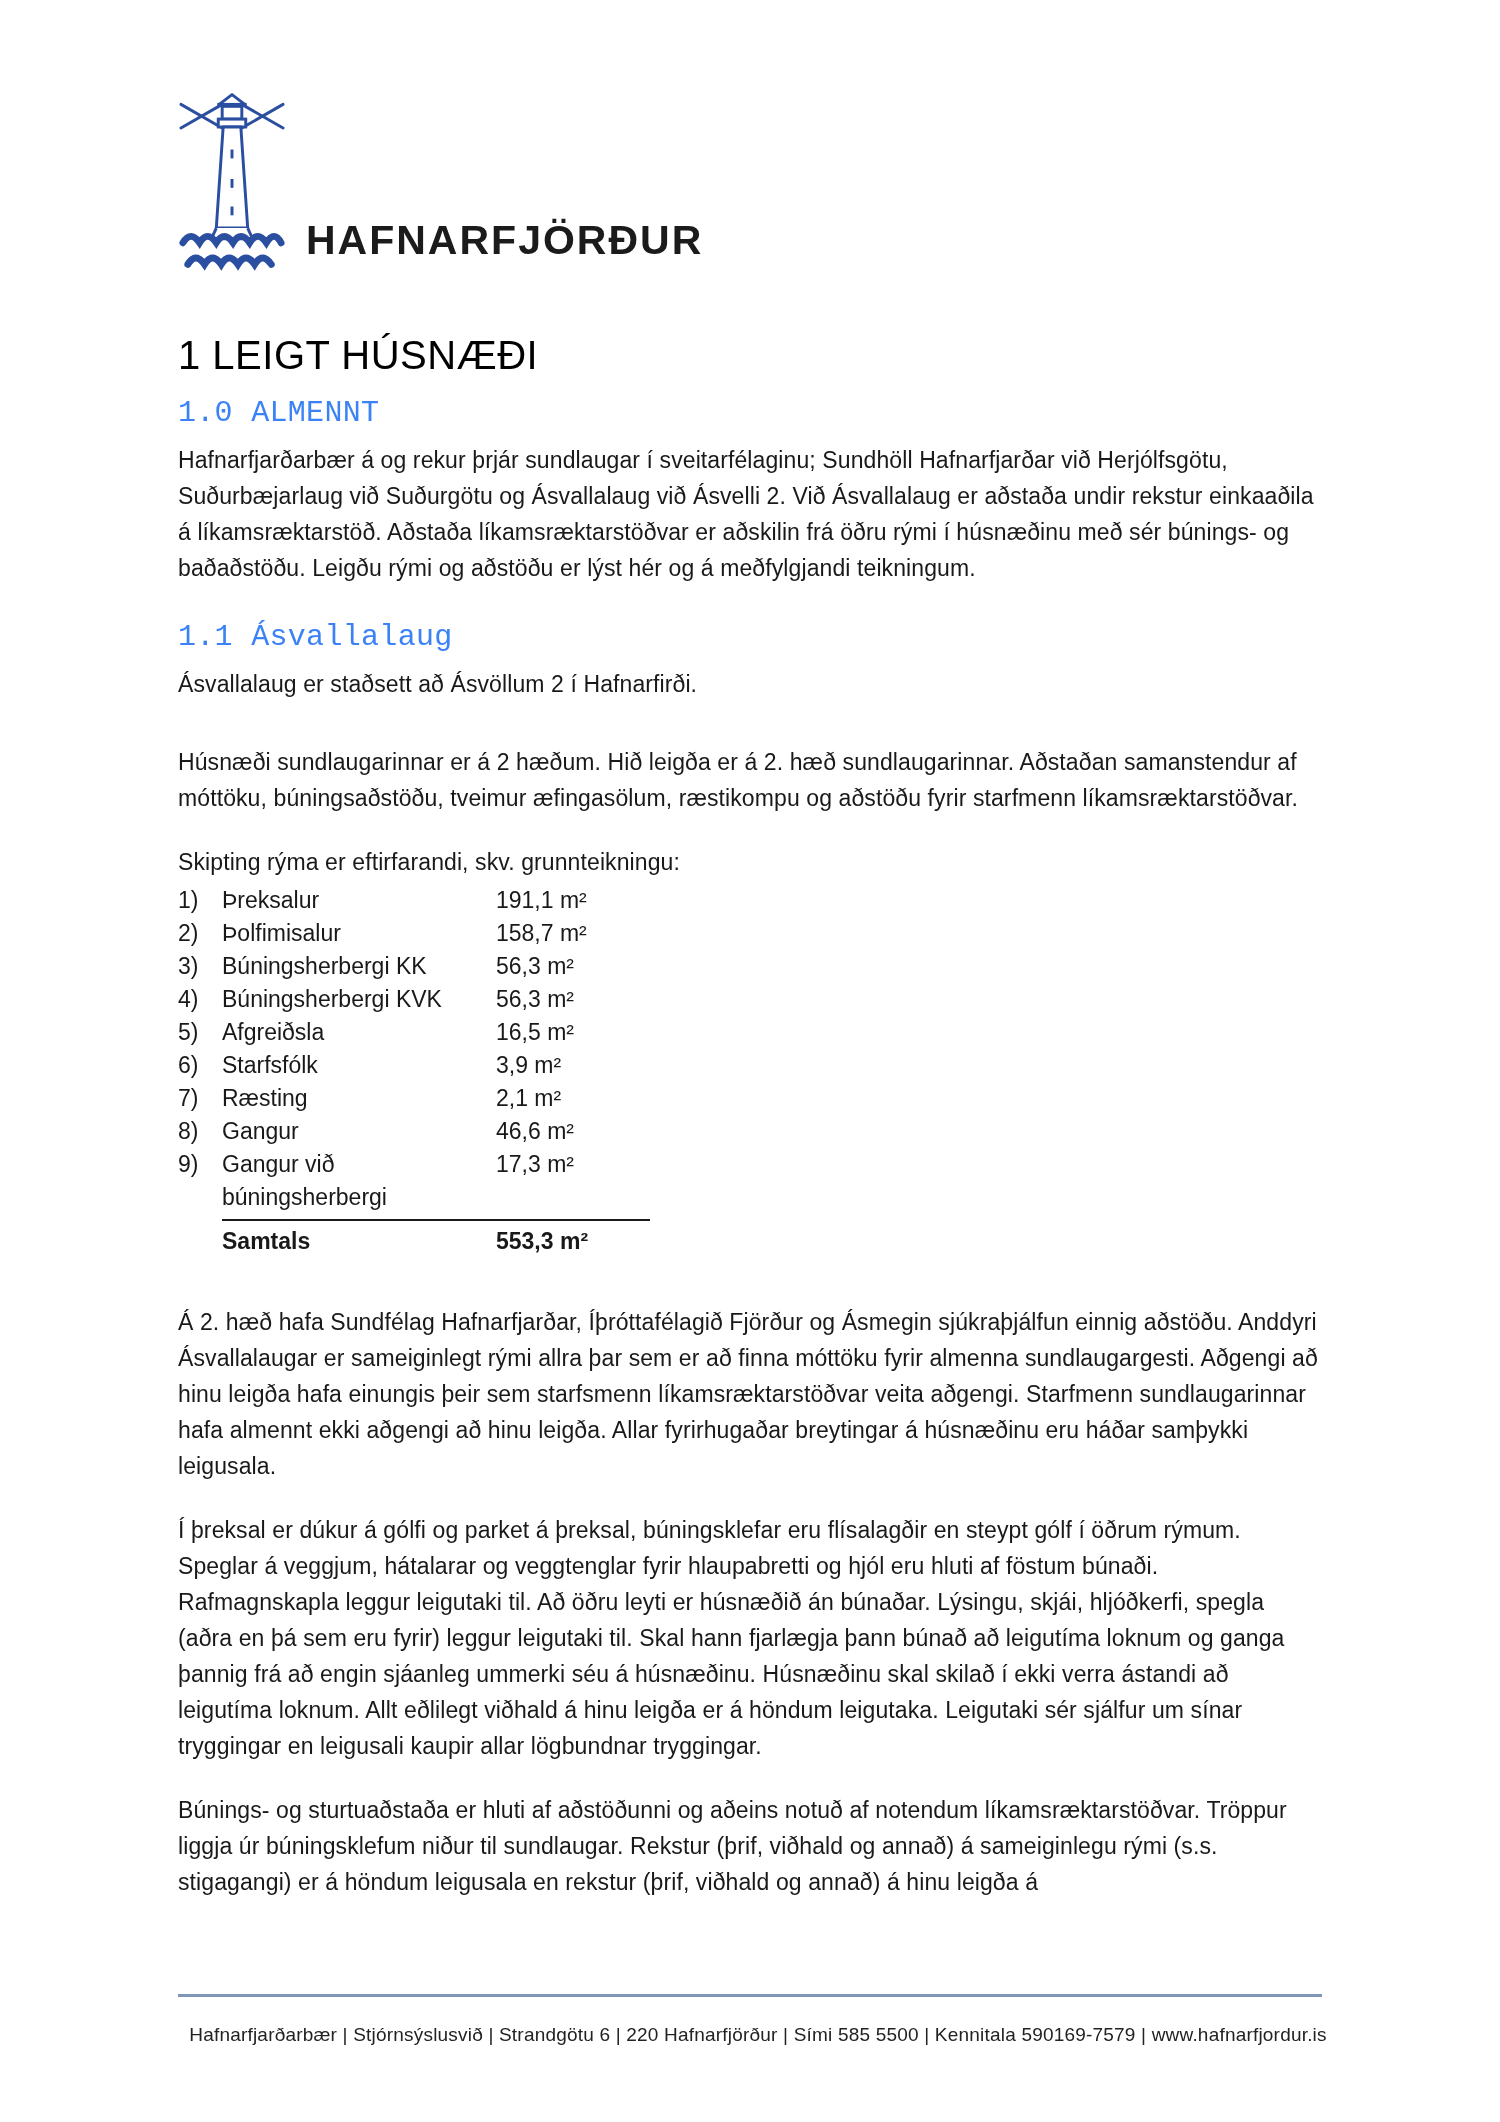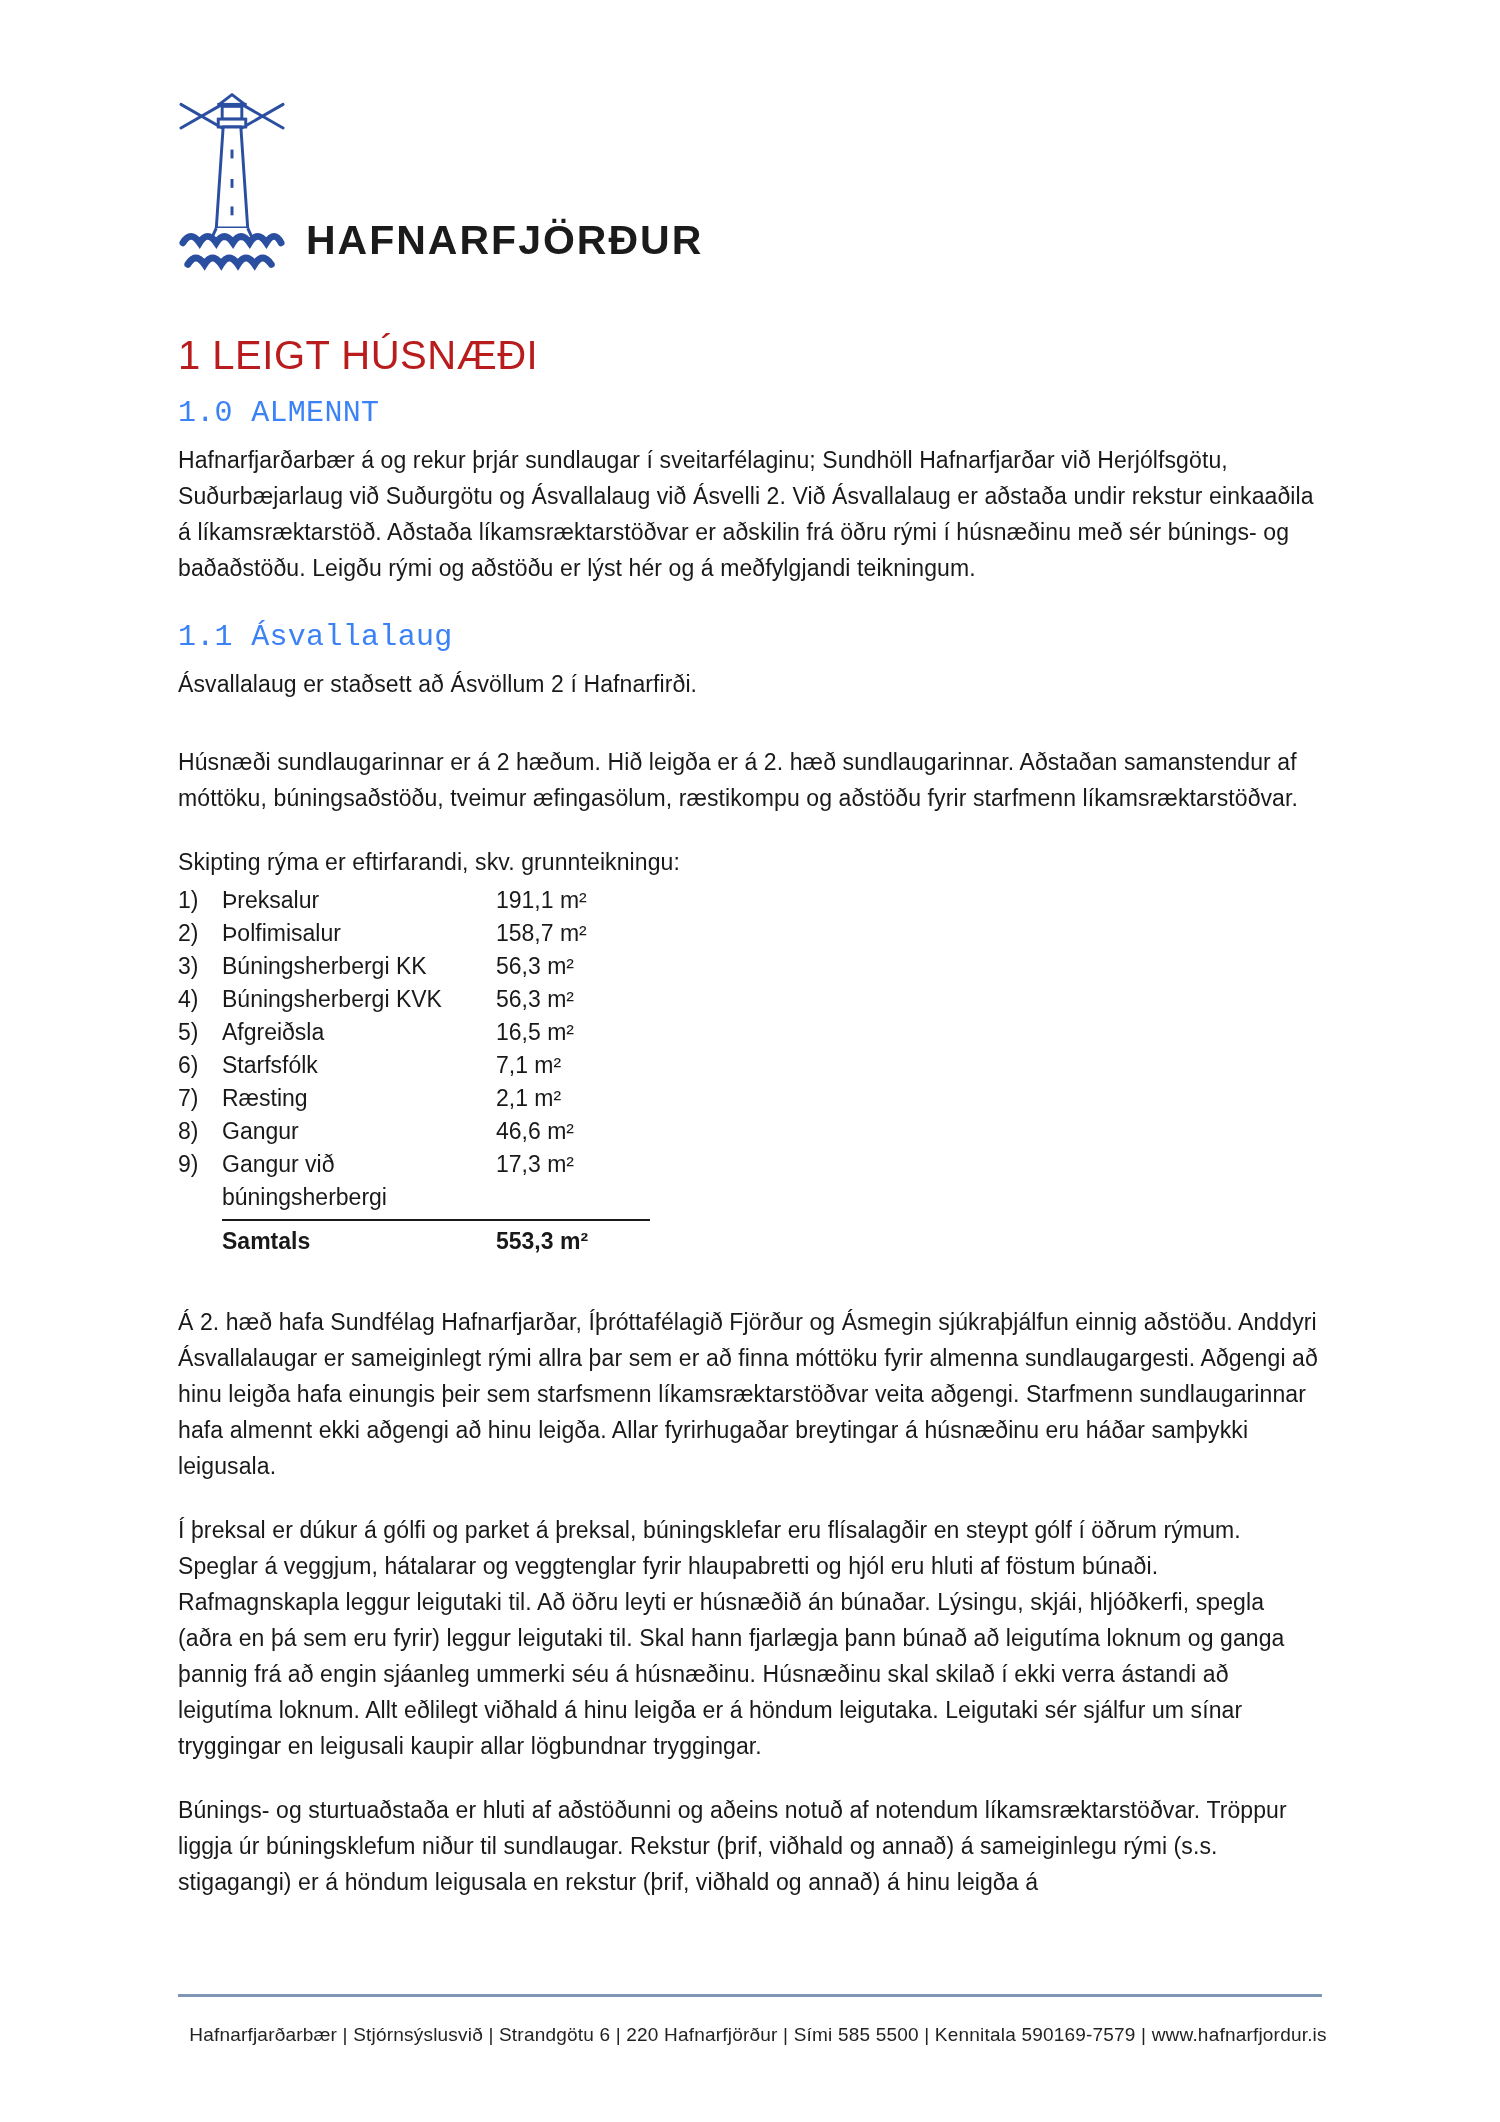--- a/index.html
+++ b/index.html
@@ -34,21 +34,21 @@
     color: #1b1b1b;
     margin-bottom: 8px;
     white-space: nowrap;
   }
   h1 {
     margin: 58px 0 0 0;
     font-size: 40px;
     line-height: 50px;
     font-weight: 400;
     letter-spacing: 0.5px;
-    color: #b91c1c;
+    color: #000000;
   }
   h2 {
     margin: 12px 0 0 0;
     font-size: 30px;
     line-height: 42px;
     font-weight: 400;
     letter-spacing: 0.3px;
     color: #3b82f6;
     font-family: Liberation Mono, monospace;
   }
@@ -155,21 +155,21 @@
         <span class="rarea">56,3 m²</span>
       </div>
       <div class="rrow">
         <span class="rnum">5)</span>
         <span class="rlabel">Afgreiðsla</span>
         <span class="rarea">16,5 m²</span>
       </div>
       <div class="rrow">
         <span class="rnum">6)</span>
         <span class="rlabel">Starfsfólk</span>
-        <span class="rarea">7,1 m²</span>
+        <span class="rarea">3,9 m²</span>
       </div>
       <div class="rrow">
         <span class="rnum">7)</span>
         <span class="rlabel">Ræsting</span>
         <span class="rarea">2,1 m²</span>
       </div>
       <div class="rrow">
         <span class="rnum">8)</span>
         <span class="rlabel">Gangur</span>
         <span class="rarea">46,6 m²</span>

